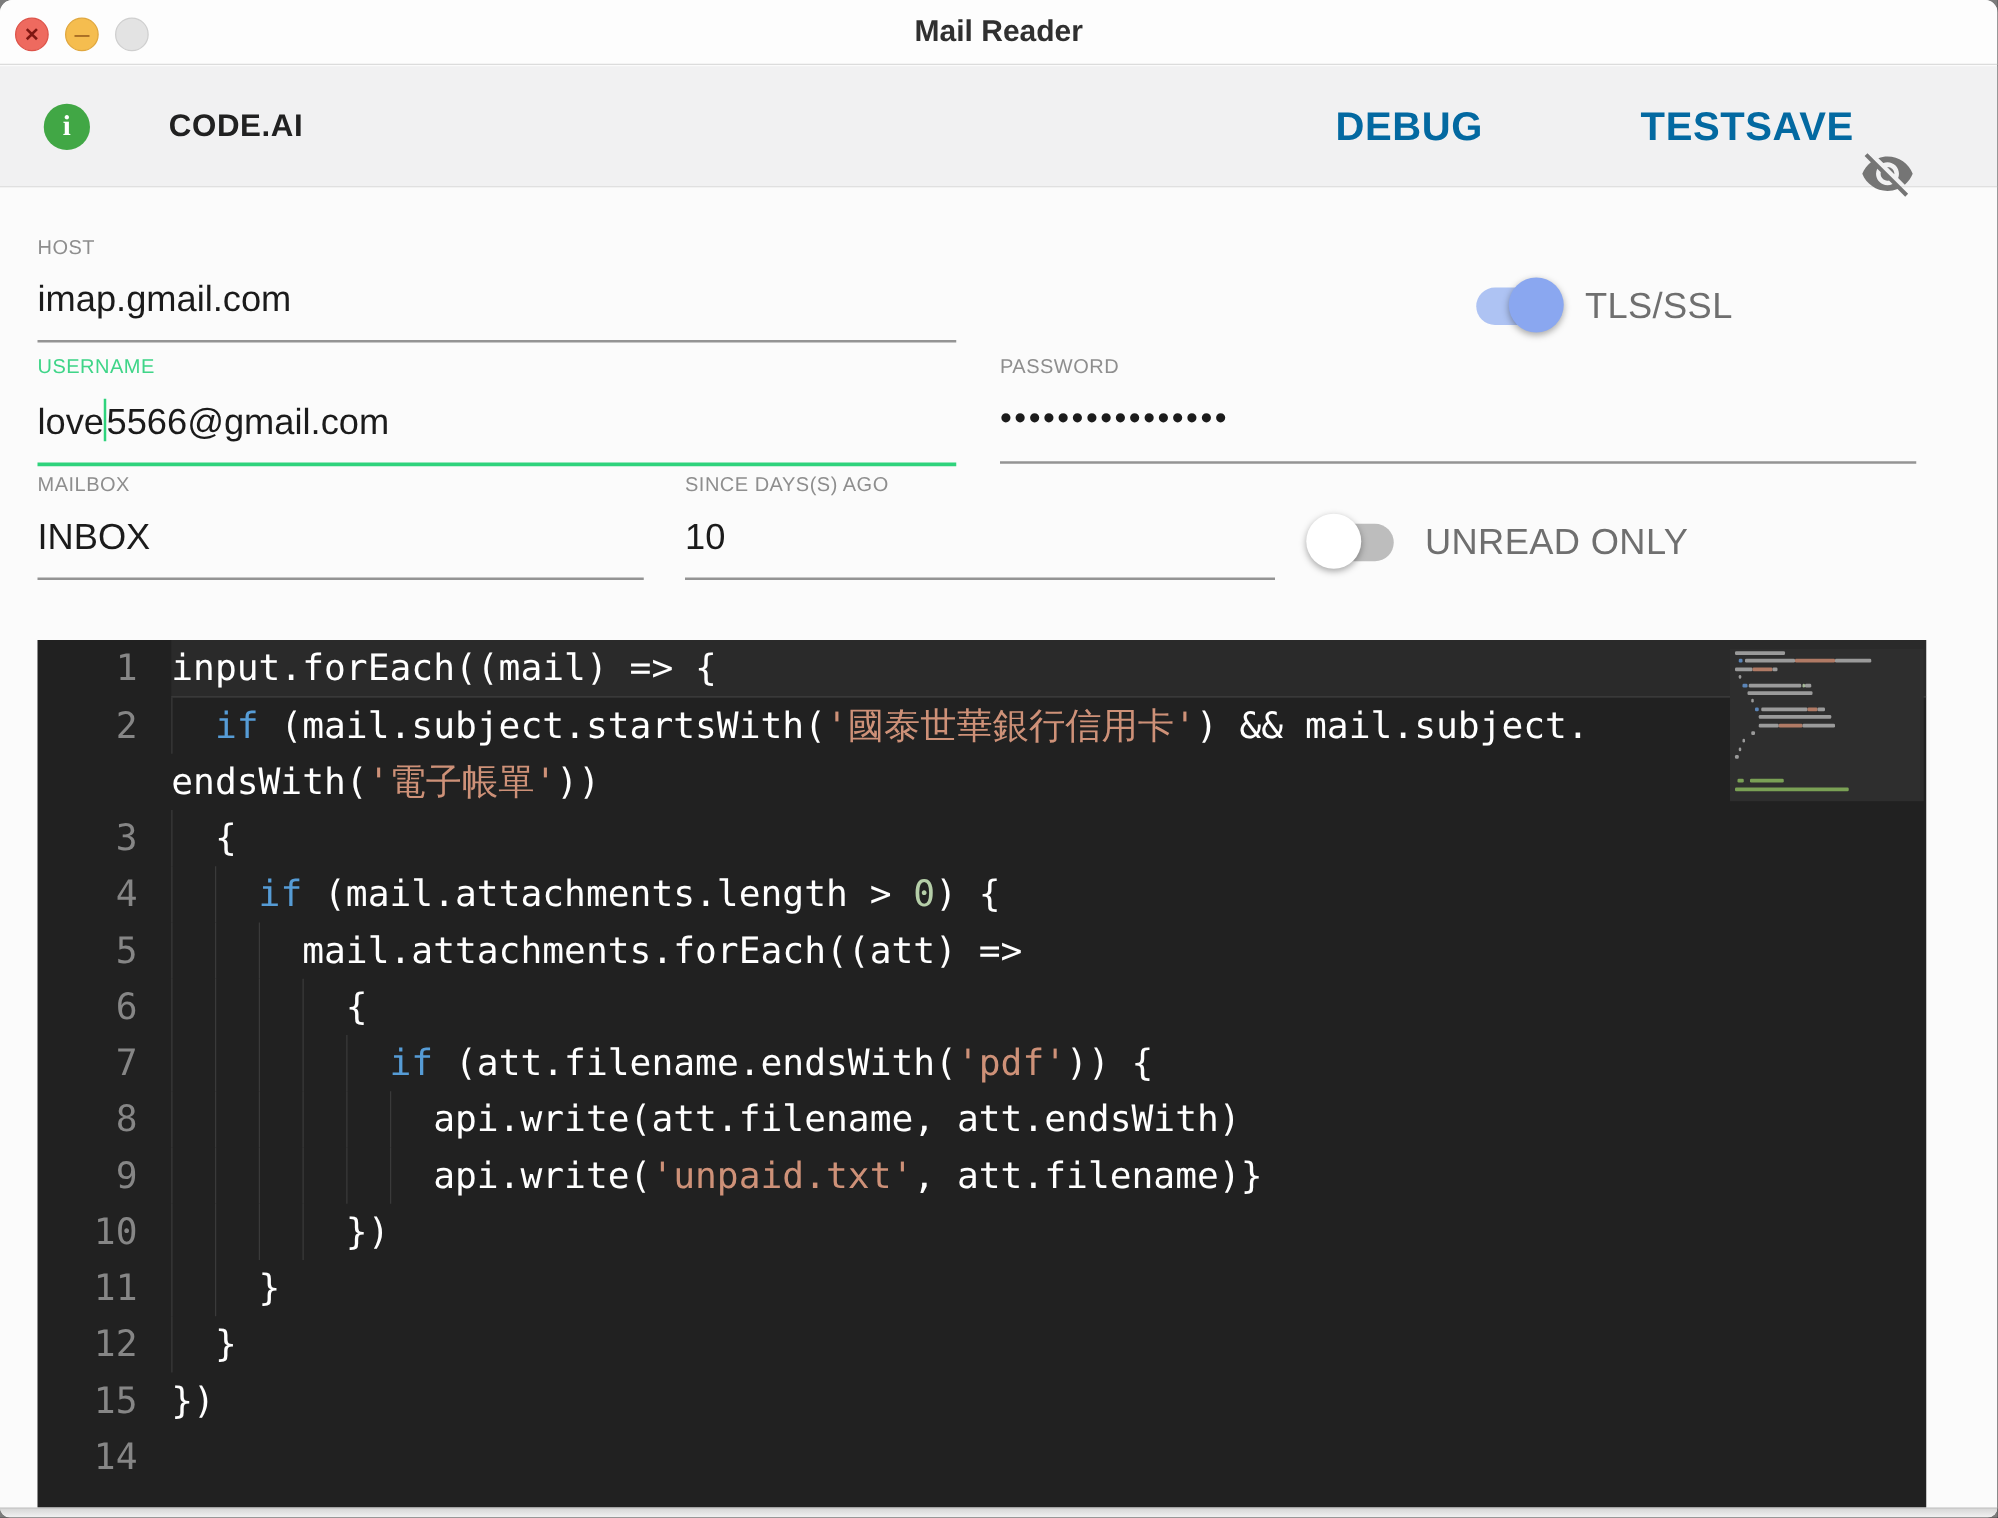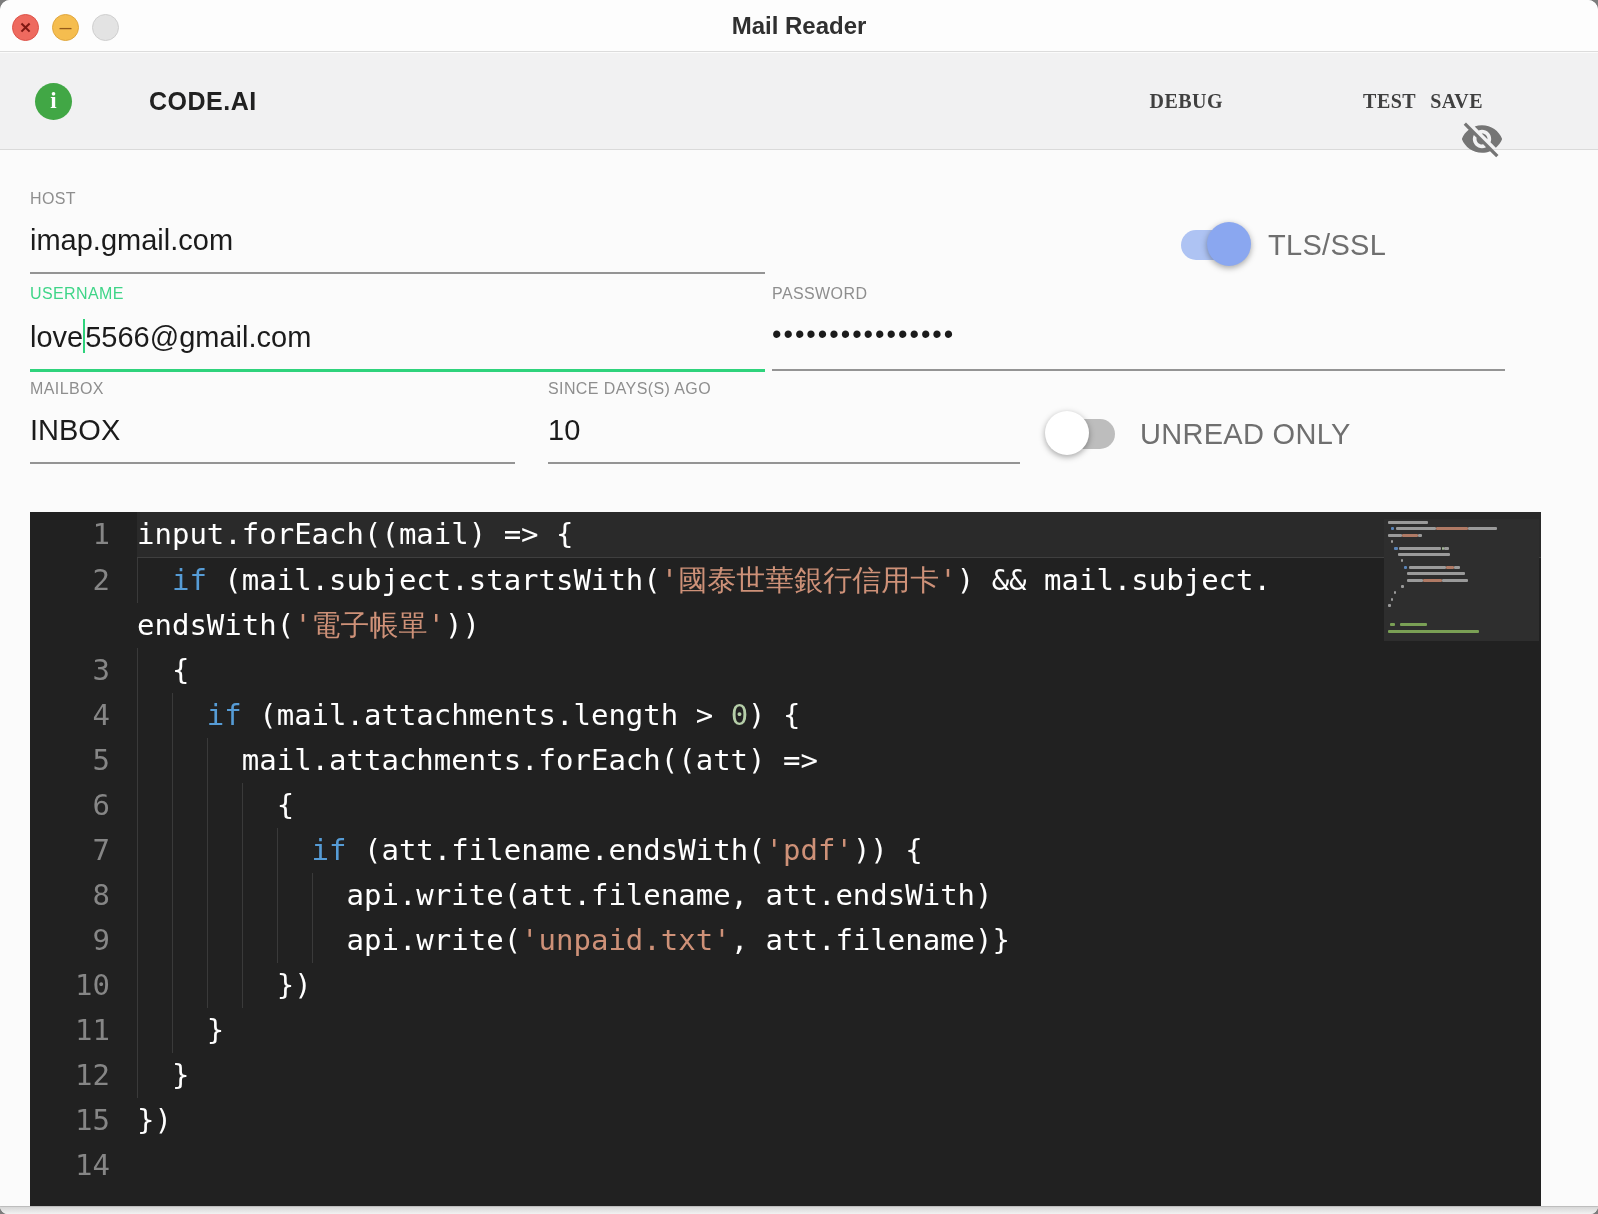--- a/index.html
+++ b/index.html
@@ -14,26 +14,26 @@
   .traffic{position:absolute;left:12px;top:14px;display:flex;gap:13px;}
   .tl{width:27px;height:27px;border-radius:50%;display:flex;align-items:center;justify-content:center;font-size:15px;font-weight:700;cursor:default;}
   .tl.red{background:#ee6a5f;border:1px solid #dd5349;color:#7e1712;}
   .tl.red::before{content:"✕";}
   .tl.yellow{background:#f5bd4f;border:1px solid #e0a73e;color:#94591a;}
   .tl.yellow::before{content:"—";font-size:12px;font-weight:900;}
   .tl.gray{background:#e3e3e3;border:1px solid #cfcfcf;}
   .wtitle{position:absolute;left:0;right:0;top:0;height:52px;display:flex;align-items:center;justify-content:center;
     font-size:24px;font-weight:700;color:#303030;}
   
-  .toolbar{position:absolute;left:0;top:53px;width:100%;height:97px;background:#f1f1f2;border-bottom:1px solid #dadada;display:flex;align-items:center;gap:14px;}
+  .toolbar{position:absolute;left:0;top:53px;width:100%;height:97px;background:#f1f1f2;border-bottom:1px solid #dadada;display:flex;align-items:center;}
   .info-badge{width:37px;height:37px;border-radius:50%;background:#41a745;margin-left:35px;display:flex;align-items:center;justify-content:center;color:#fff;font-weight:700;font-size:23px;font-family:"Liberation Serif",serif;}
   .info-badge::before{content:"i";}
   .appname{margin-left:63px;font-size:25px;font-weight:700;letter-spacing:.5px;color:#212121;}
   .tb-spacer{flex:1;}
-  .tb-btn{background:none;border:none;font-family:Liberation Serif, serif;font-size:20px;font-weight:600;letter-spacing:.5px;color:#404040;cursor:pointer;padding:10px 0;}
+  .tb-btn{background:none;border:none;font-family:Liberation Sans, sans-serif;font-size:32px;font-weight:600;letter-spacing:.5px;color:#0369a1;cursor:pointer;padding:10px 0;}
   .tb-btn.debug{margin-right:126px;}
   .tb-btn.test{}
   .tb-btn.save{margin-right:115px;}
   
   .form{position:absolute;left:0;top:150px;width:100%;height:362px;background:#fbfbfb;}
   .field{position:absolute;}
   .flabel{font-size:16px;color:#8e8e8e;letter-spacing:.4px;}
   .flabel.active{color:#3fd588;}
   .fvalue{font-size:29px;color:#1b1b1b;margin-top:16px;white-space:pre;}
   .funderline{margin-top:15px;border-bottom:2px solid #949494;}
@@ -110,21 +110,21 @@
       <div class="sw-thumb"></div>
     </div>
     <div class="sw-label" style="left:1268px;top:79px;">TLS/SSL</div>
 
     <div class="field" style="left:30px;top:135px;width:735px;">
       <div class="flabel active">USERNAME</div>
       <div class="fvalue"><span>love</span><span class="caret"></span><span>5566@gmail.com</span></div>
       <div class="funderline active"></div>
     </div>
 
-    <div class="field" style="left:772px;top:135px;width:733px;">
+    <div class="field" style="left:800px;top:135px;width:733px;">
       <div class="flabel">PASSWORD</div>
       <div class="fvalue pw-value">••••••••••••••••</div>
       <div class="funderline" style="margin-top:19px;"></div>
       <button class="eye-btn" style="top:-168px;">
         <svg width="44" height="44" viewBox="0 0 24 24" fill="#757575">
             <path d="M12 7c2.76 0 5 2.24 5 5 0 .65-.13 1.26-.36 1.83l2.92 2.92c1.51-1.26 2.7-2.89 3.44-4.75-1.73-4.39-6-7.5-11-7.5-1.4 0-2.74.25-3.98.7l2.16 2.16C10.74 7.13 11.35 7 12 7zM2 4.27l2.28 2.28.46.46C3.08 8.3 1.78 10.02 1 12c1.73 4.39 6 7.5 11 7.5 1.55 0 3.03-.3 4.38-.84l.42.42L19.73 22 21 20.73 3.27 3 2 4.27zM7.53 9.8l1.55 1.55c-.05.21-.08.43-.08.65 0 1.66 1.34 3 3 3 .22 0 .44-.03.65-.08l1.55 1.55c-.67.33-1.41.53-2.2.53-2.76 0-5-2.24-5-5 0-.79.2-1.53.53-2.2zm4.31-.78l3.15 3.15.02-.16c0-1.66-1.34-3-3-3l-.17.01z"></path>
           </svg>
       </button>
     </div>
 

